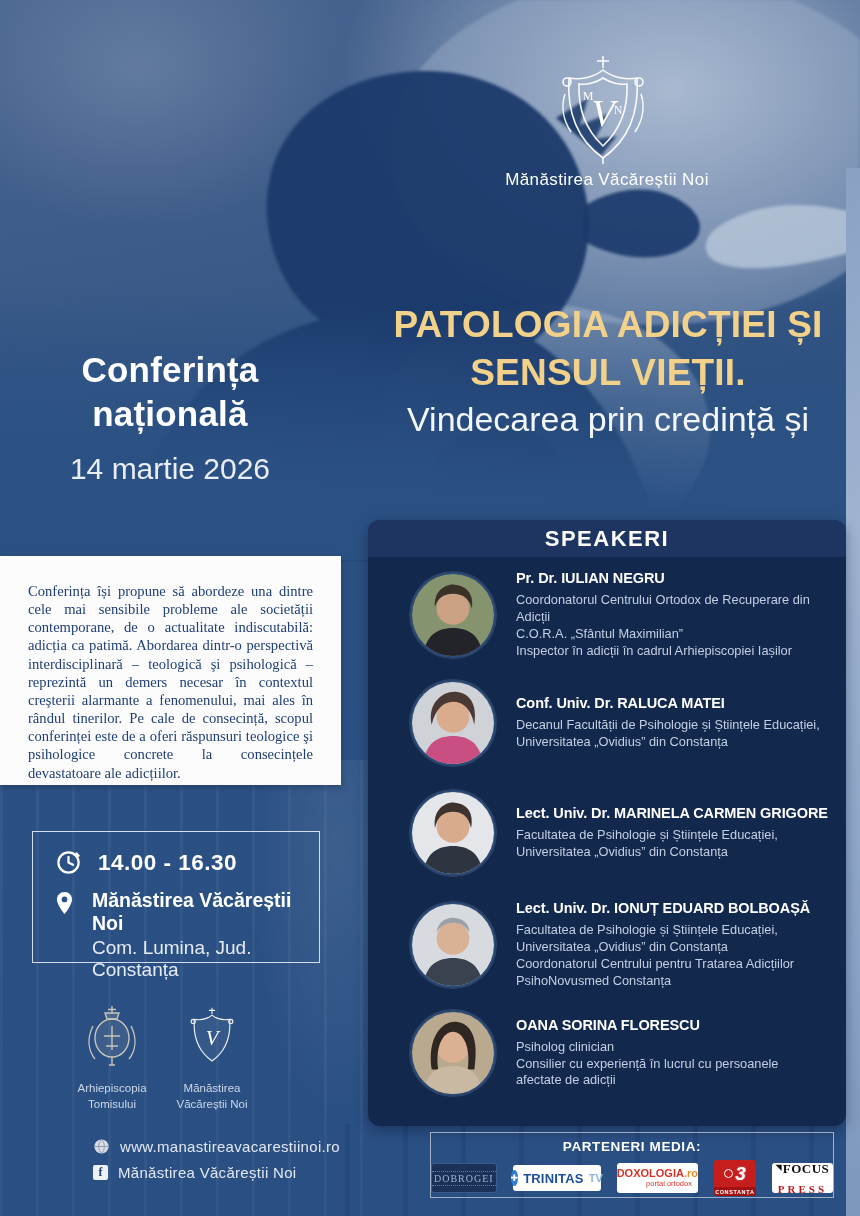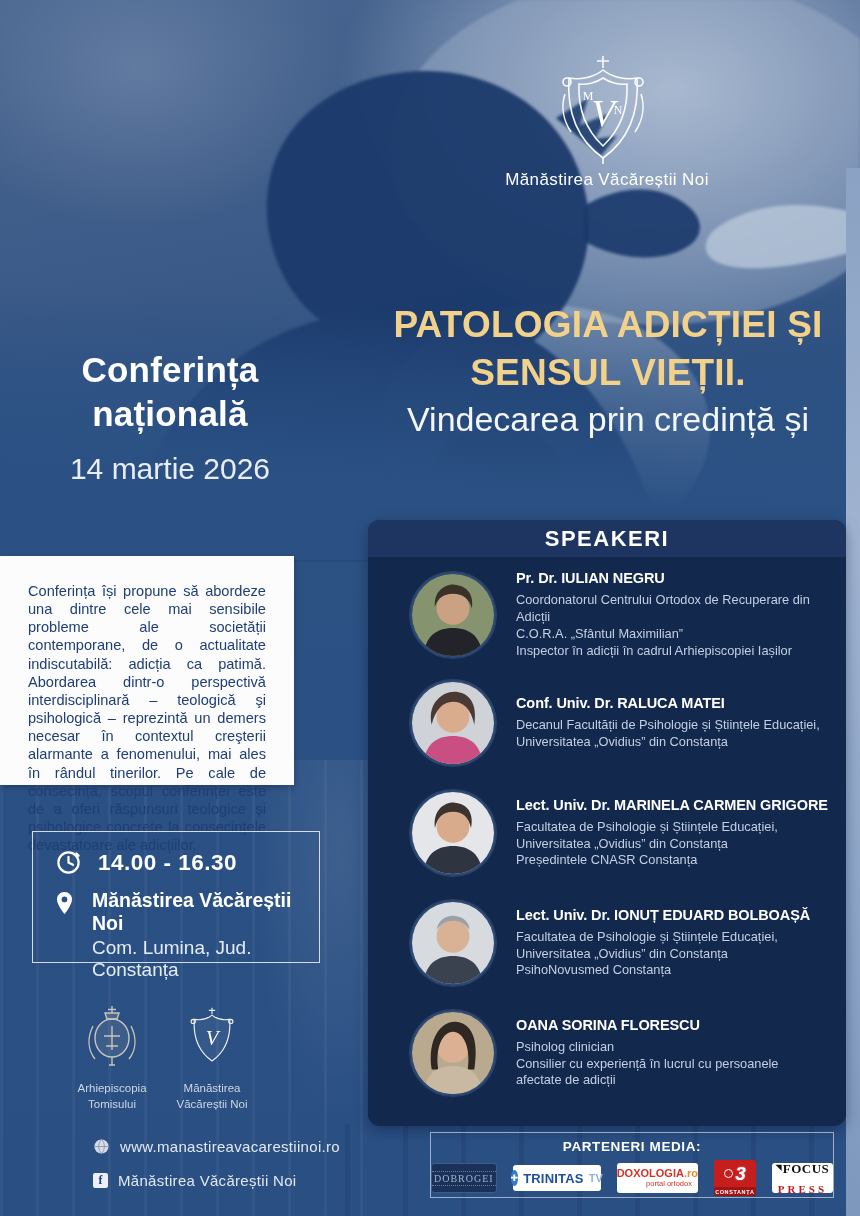--- a/index.html
+++ b/index.html
@@ -43,35 +43,35 @@
     background:repeating-linear-gradient(90deg, rgba(16,38,78,.28) 0 5px, transparent 5px 58px);
   }
   
   .brand-logo { position:absolute; left:557px; top:54px; }
   .brand-name { position:absolute; left:457px; top:170px; width:300px; text-align:center;
     color:#fff; font-size:17px; letter-spacing:.4px; font-weight:400; }
   
   .event-heading { position:absolute; left:10px; top:348px; width:320px; text-align:center; color:#fff; }
   .event-heading .l1,.event-heading .l2 { font-size:35px; font-weight:700; line-height:44px; letter-spacing:.2px; }
   .event-date { font-size:30px; font-weight:300; color:#e9eef6; margin-top:16px; }
-  .desc-card { position:absolute; left:0; top:556px; width:294px; height:229px;
-    background:#fcfcfd; padding:26px 28px 0 28px; box-shadow:0 2px 6px rgba(0,0,20,.25); }
+  .desc-card { position:absolute; left:0; top:556px; width:341px; height:229px;
+    background:#fcfcfd; padding:26px 28px 0 28px; box-shadow:0 2px 6px rgba(0,0,20,.25);font-family:Liberation Serif, serif; }
   .desc-card p { color:#1e3e75; font-size:14.6px; line-height:1.245; text-align:justify; }
   .details-card { position:absolute; left:32px; top:831px; width:288px; height:132px;
     border:1px solid rgba(255,255,255,.8); padding:17px 0 0 22px; }
   .row { display:flex; align-items:center; }
   .time-row .txt { font-size:22.5px; font-weight:700; color:#fff; margin-left:16px; letter-spacing:.5px; }
   .place-row { margin-top:13px; align-items:flex-start; }
   .place-row .txt { margin-left:18px; }
   .venue { font-size:19.5px; font-weight:700; color:#fff; }
   .address { font-size:19px; font-weight:300; color:#e6ecf5; margin-top:2px; }
   .organizers { position:absolute; left:55px; top:1004px; width:215px; display:flex; gap:30px; justify-content:center; }
   .org { text-align:center; }
   .org .cap { margin-top:9px; font-size:11.5px; line-height:1.35; color:#ccd7e6; font-weight:300; }
-  .footer-links { position:absolute; left:93px; top:1138px; display:flex; flex-direction:column; gap:17px; }
+  .footer-links { position:absolute; left:93px; top:1138px; display:flex; flex-direction:column; gap:9px; }
   .footer-links .row .txt { margin-left:10px; font-size:15px; font-weight:300; color:#e2e8f2; letter-spacing:.3px; }
   .fb-box { width:15px; height:15px; border-radius:2px; background:#edf1f7; display:flex; align-items:center; justify-content:center;
     font-family:"Liberation Serif",serif; font-weight:700; font-size:12px; color:#1d3e74; }
   
   .title-block { position:absolute; left:362px; top:301px; width:492px; text-align:center; }
   .title-block .acc { font-size:37px; font-weight:700; color:#f2d18b; line-height:48px; letter-spacing:.2px; }
   .title-block .sub { font-size:34px; font-weight:400; color:#f3f6fb; line-height:44px; }
   .title-block .sub:first-of-type { margin-top:8px; }
   
   .panel { position:absolute; left:368px; top:520px; width:478px; height:606px;
@@ -288,37 +288,37 @@
             <rect class="pa-bg" width="100" height="100"></rect>
             <circle class="pa-head" cx="50" cy="42" r="20"></circle>
             <path class="pa-hair" d="M28,44 C25,20 42,12 52,13 C66,14 76,24 72,44 C69,30 62,24 50,24 C38,24 31,30 28,44 Z"></path>
             <path class="pa-body" d="M14,100 C16,76 30,66 50,66 C70,66 84,76 86,100 Z"></path>
           </svg>
       </div>
       <div class="sp-txt">
         <div class="sp-name">Lect. Univ. Dr. MARINELA CARMEN GRIGORE</div>
         <div class="sp-line">Facultatea de Psihologie și Științele Educației,</div>
         <div class="sp-line">Universitatea „Ovidius” din Constanța</div>
-        <div class="sp-line">Președintele CNASR Constanța</div>
       </div>
     </div>
 
     <div class="sp-row" style="top:380px">
       <div class="avatar">
         <svg class="p4" viewBox="0 0 100 100">
             <rect class="pa-bg" width="100" height="100"></rect>
             <circle class="pa-head" cx="50" cy="42" r="20"></circle>
             <path class="pa-hair" d="M30,34 C32,22 42,16 52,17 C62,18 70,24 70,34 C64,26 58,23 50,23 C42,23 35,27 30,34 Z"></path>
             <path class="pa-body" d="M14,100 C16,76 30,66 50,66 C70,66 84,76 86,100 Z"></path>
           </svg>
       </div>
       <div class="sp-txt">
         <div class="sp-name">Lect. Univ. Dr. IONUȚ EDUARD BOLBOAȘĂ</div>
         <div class="sp-line">Facultatea de Psihologie și Științele Educației,</div>
         <div class="sp-line">Universitatea „Ovidius” din Constanța</div>
+        <div class="sp-line">Coordonatorul Centrului pentru Tratarea Adicțiilor</div>
         <div class="sp-line">PsihoNovusmed Constanța</div>
       </div>
     </div>
 
     <div class="sp-row" style="top:490px">
       <div class="avatar">
         <svg class="p5" viewBox="0 0 100 100">
             <rect class="pa-bg" width="100" height="100"></rect>
             <circle class="pa-head" cx="50" cy="42" r="20"></circle>
             <path class="pa-hair" d="M24,70 C18,30 38,10 54,12 C72,14 82,32 76,70 L68,70 C72,42 62,24 50,24 C38,24 28,42 32,70 Z"></path>

